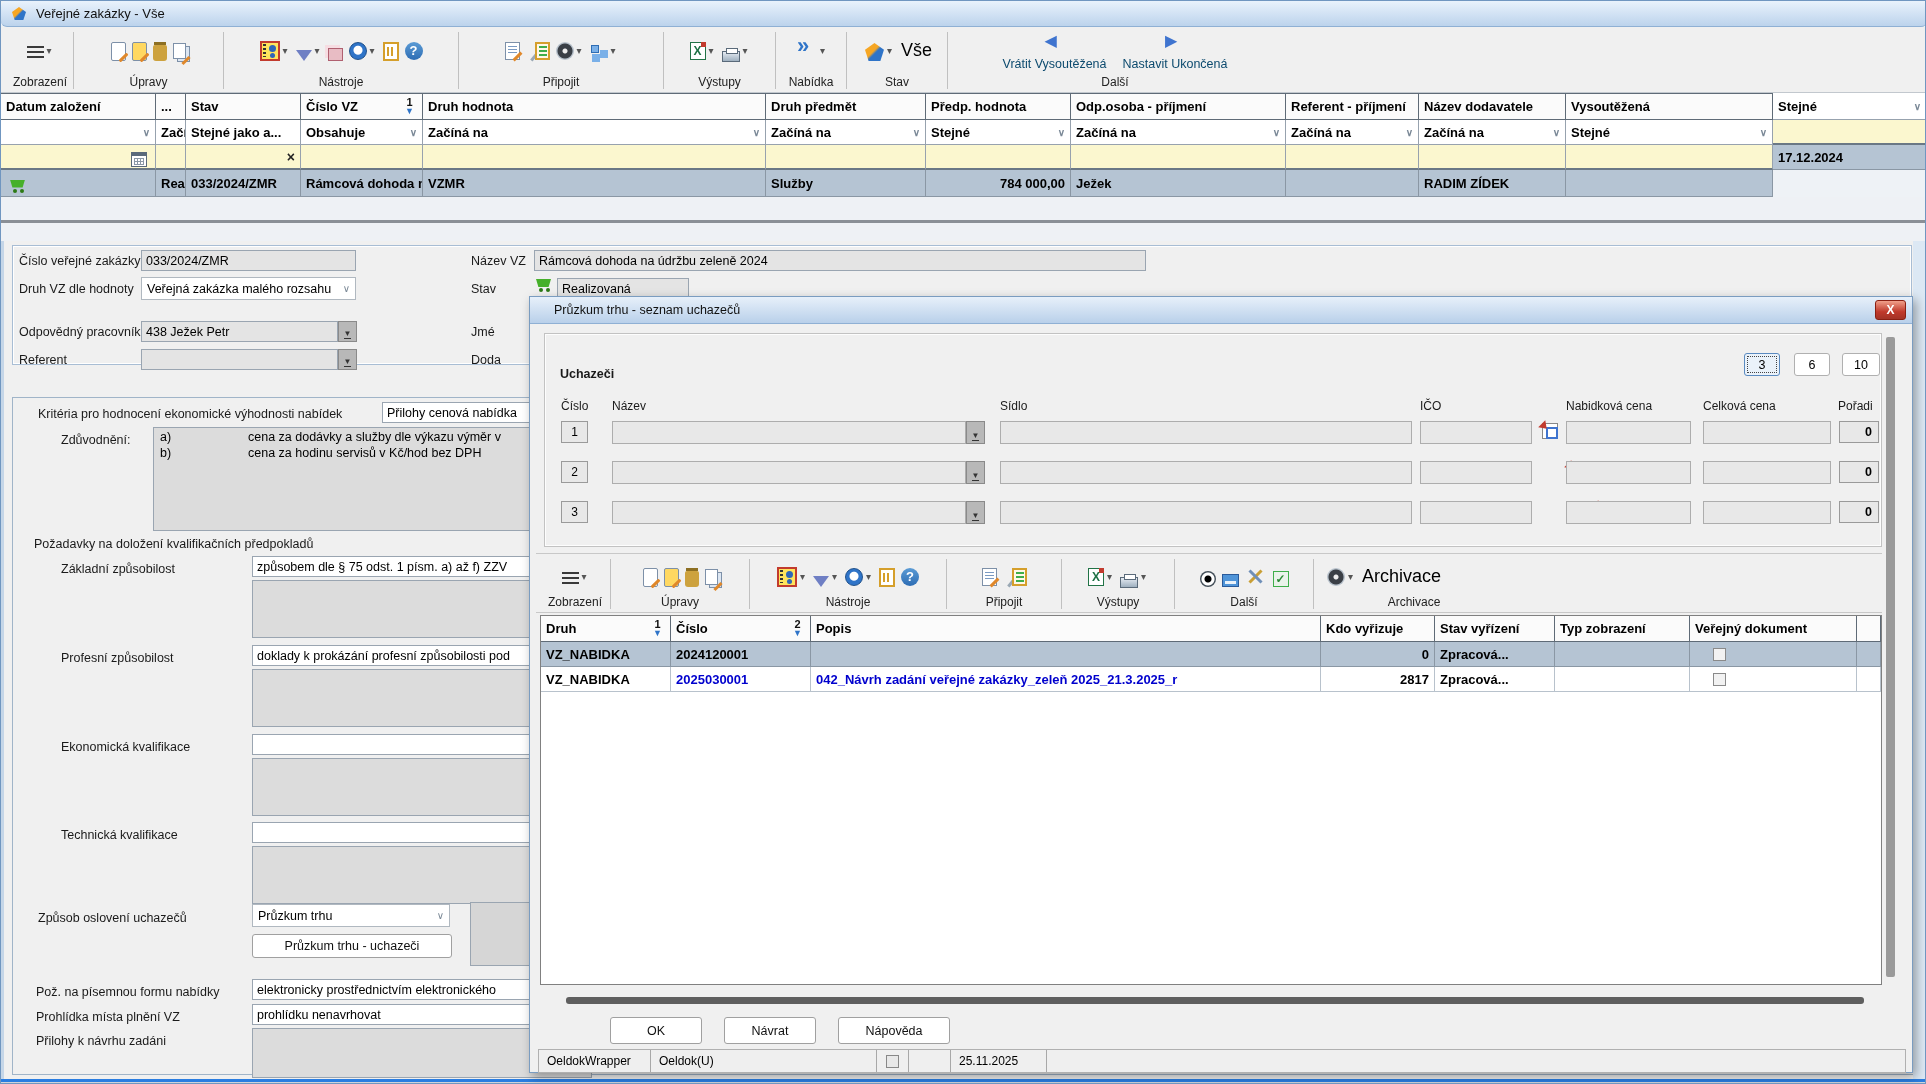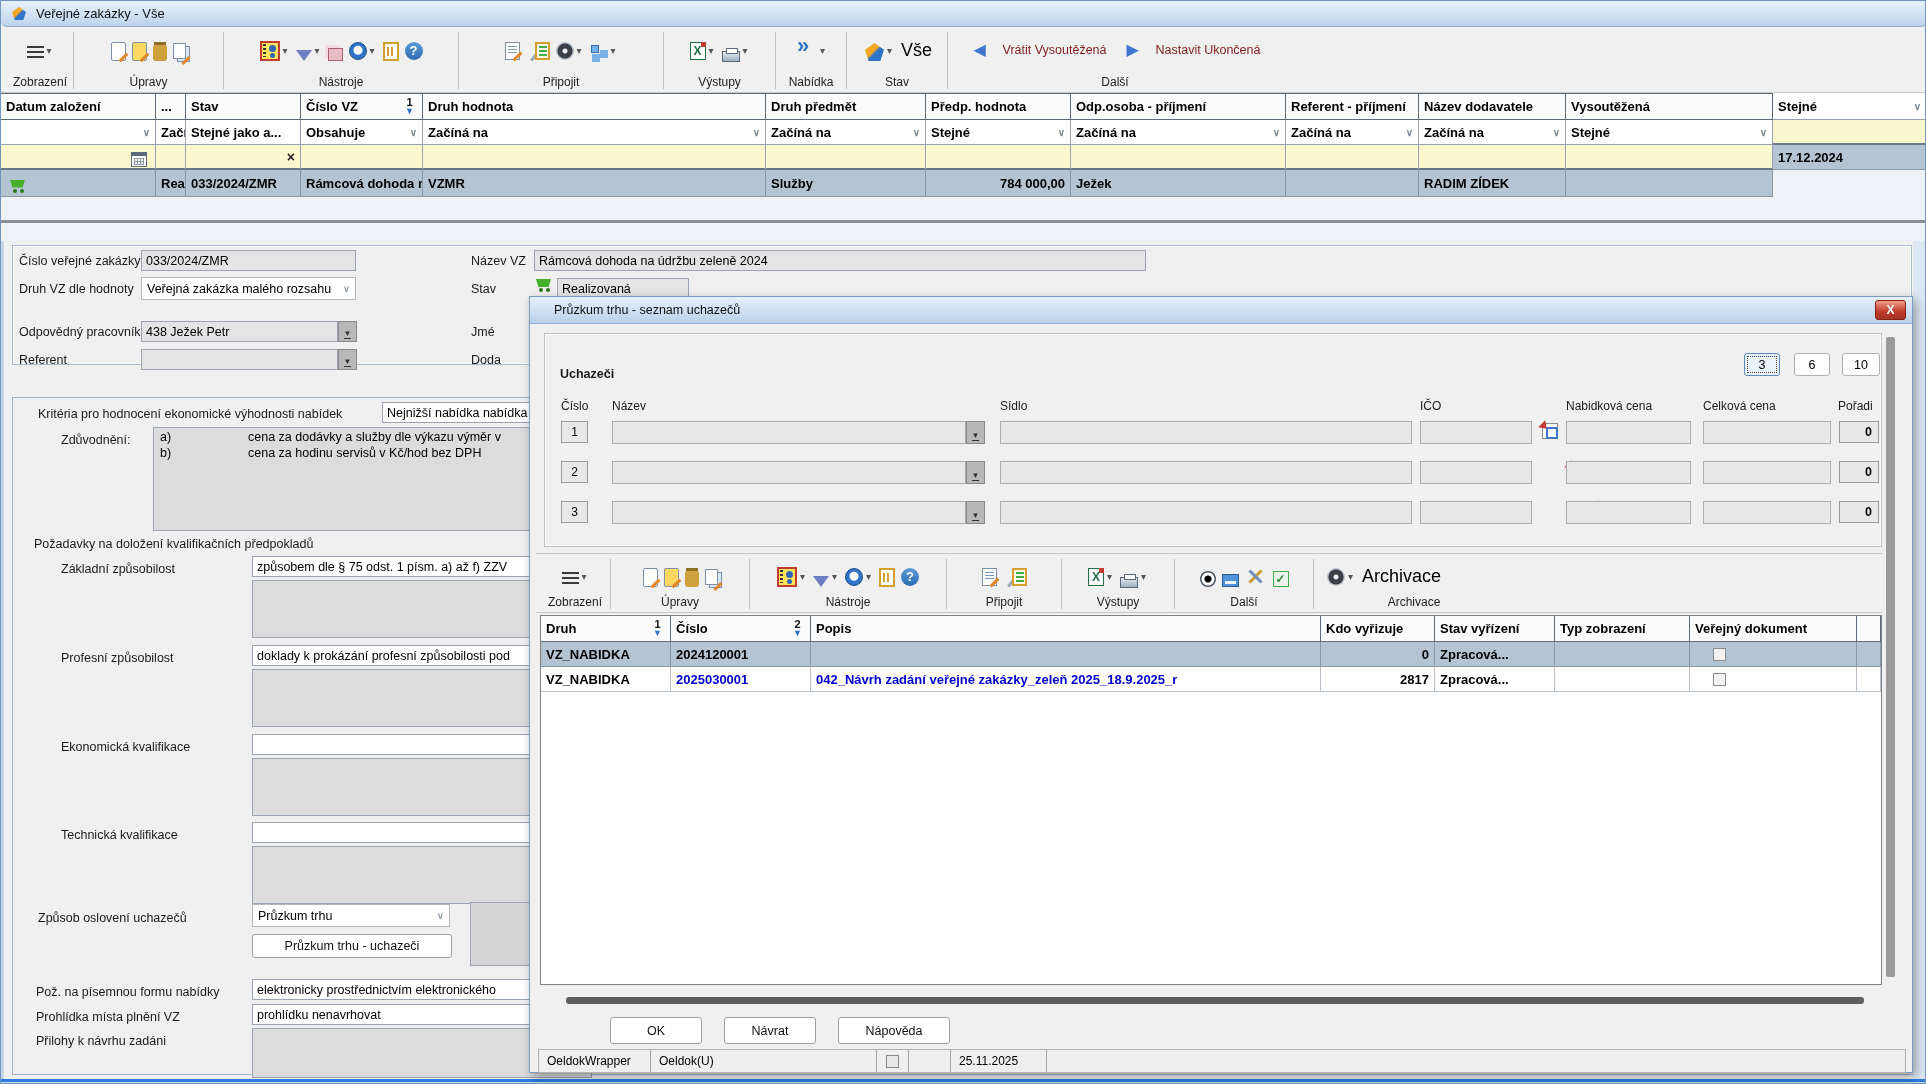--- a/index.html
+++ b/index.html
@@ -8,21 +8,21 @@
   .abs{position:absolute;}
 
   
   .titlebar{left:0;top:0;width:1926px;height:26px;background:linear-gradient(#e9f2fc,#bcd3ec);border-bottom:1px solid #8fb0d4;display:flex;align-items:center;padding-left:8px;gap:7px;font-size:13px;color:#111;border-radius:6px;}
   
   .tbar{left:0;top:26px;width:1926px;height:66px;background:#f0f0f0;border-bottom:1px solid #c2c8ce;display:flex;align-items:stretch;padding-left:8px;}
   .tg{display:flex;flex-direction:column;justify-content:space-between;padding:3px 0 2px 0;}
   .tg-i{display:flex;align-items:center;justify-content:center;height:40px;}
   .tg-l{text-align:center;font-size:12px;color:#222;height:15px;line-height:15px;white-space:nowrap;}
   .sep{width:1px;background:#c0c0c0;margin:5px 2px 3px 2px;}
-  .tbtn{display:inline-flex;align-items:center;gap:5px;font-size:12.5px;color:#7f1d1d;padding:0 8px;cursor:default;white-space:nowrap;}
+  .tbtn{display:inline-flex;align-items:center;gap:5px;font-size:12.5px;color:#0c4a6e;padding:0 8px;cursor:default;white-space:nowrap;flex-direction:column;}
   .tg-t{font-size:18px;margin-left:4px;}
 
   
   .ic{display:inline-block;width:22px;height:22px;position:relative;margin:0 3px;flex:none;}
   .car{display:inline-block;width:10px;color:#555;font-size:10px;}
   .car::after{content:"▾";}
   .i-rows{width:17px;height:13px;margin-top:4px;background:repeating-linear-gradient(#3a3a3a 0 2px,transparent 2px 5px);}
   .i-doc{width:15px;height:19px;background:#fff;border:1px solid #7d90a8;border-radius:2px;top:1px;}
   .i-doc::after{content:"";position:absolute;right:-4px;bottom:1px;width:11px;height:3px;background:#e0882a;transform:rotate(-45deg);border-radius:1px;}
   .i-doc.yel{background:#ffd861;}
@@ -426,21 +426,21 @@
       </div>
     <div class="pick" style="left:334px;top:108px"></div>
     <div class="lbl" style="left:467px;top:112px">Doda</div>
 
     
     <div class="contentbox"></div>
 
     
     <div class="lbl" style="left:34px;top:166px">Kritéria pro hodnocení ekonomické výhodnosti nabídek</div>
     <div class="inp white" style="left:378px;top:161px;width:400px">
-        <span>Nejnižší nabídka nabídka</span>
+        <span>Přilohy cenová nabídka</span>
       </div>
 
     <div class="lbl" style="left:57px;top:192px">Zdůvodnění:</div>
     <div class="ta" style="left:149px;top:186px;width:600px;height:104px">
       <div class="zline">
           <span class="k">a)</span>
           <span>cena za dodávky a služby dle výkazu výměr v</span>
         </div>
       <div class="zline">
           <span class="k">b)</span>
@@ -685,21 +685,21 @@
           </div>
         <div class="dg-r1"></div>
 
         <div class="dg-r2">
             <span>VZ_NABIDKA</span>
           </div>
         <div class="dg-r2">
             <span class="blue">2025030001</span>
           </div>
         <div class="dg-r2">
-            <span class="blue">042_Návrh zadání veřejné zakázky_zeleň 2025_18.9.2025_r</span>
+            <span class="blue">042_Návrh zadání veřejné zakázky_zeleň 2025_21.3.2025_r</span>
           </div>
         <div class="dg-r2 num">
             <span>2817</span>
           </div>
         <div class="dg-r2">
             <span>Zpracová...</span>
           </div>
         <div class="dg-r2">
             <span></span>
           </div>

